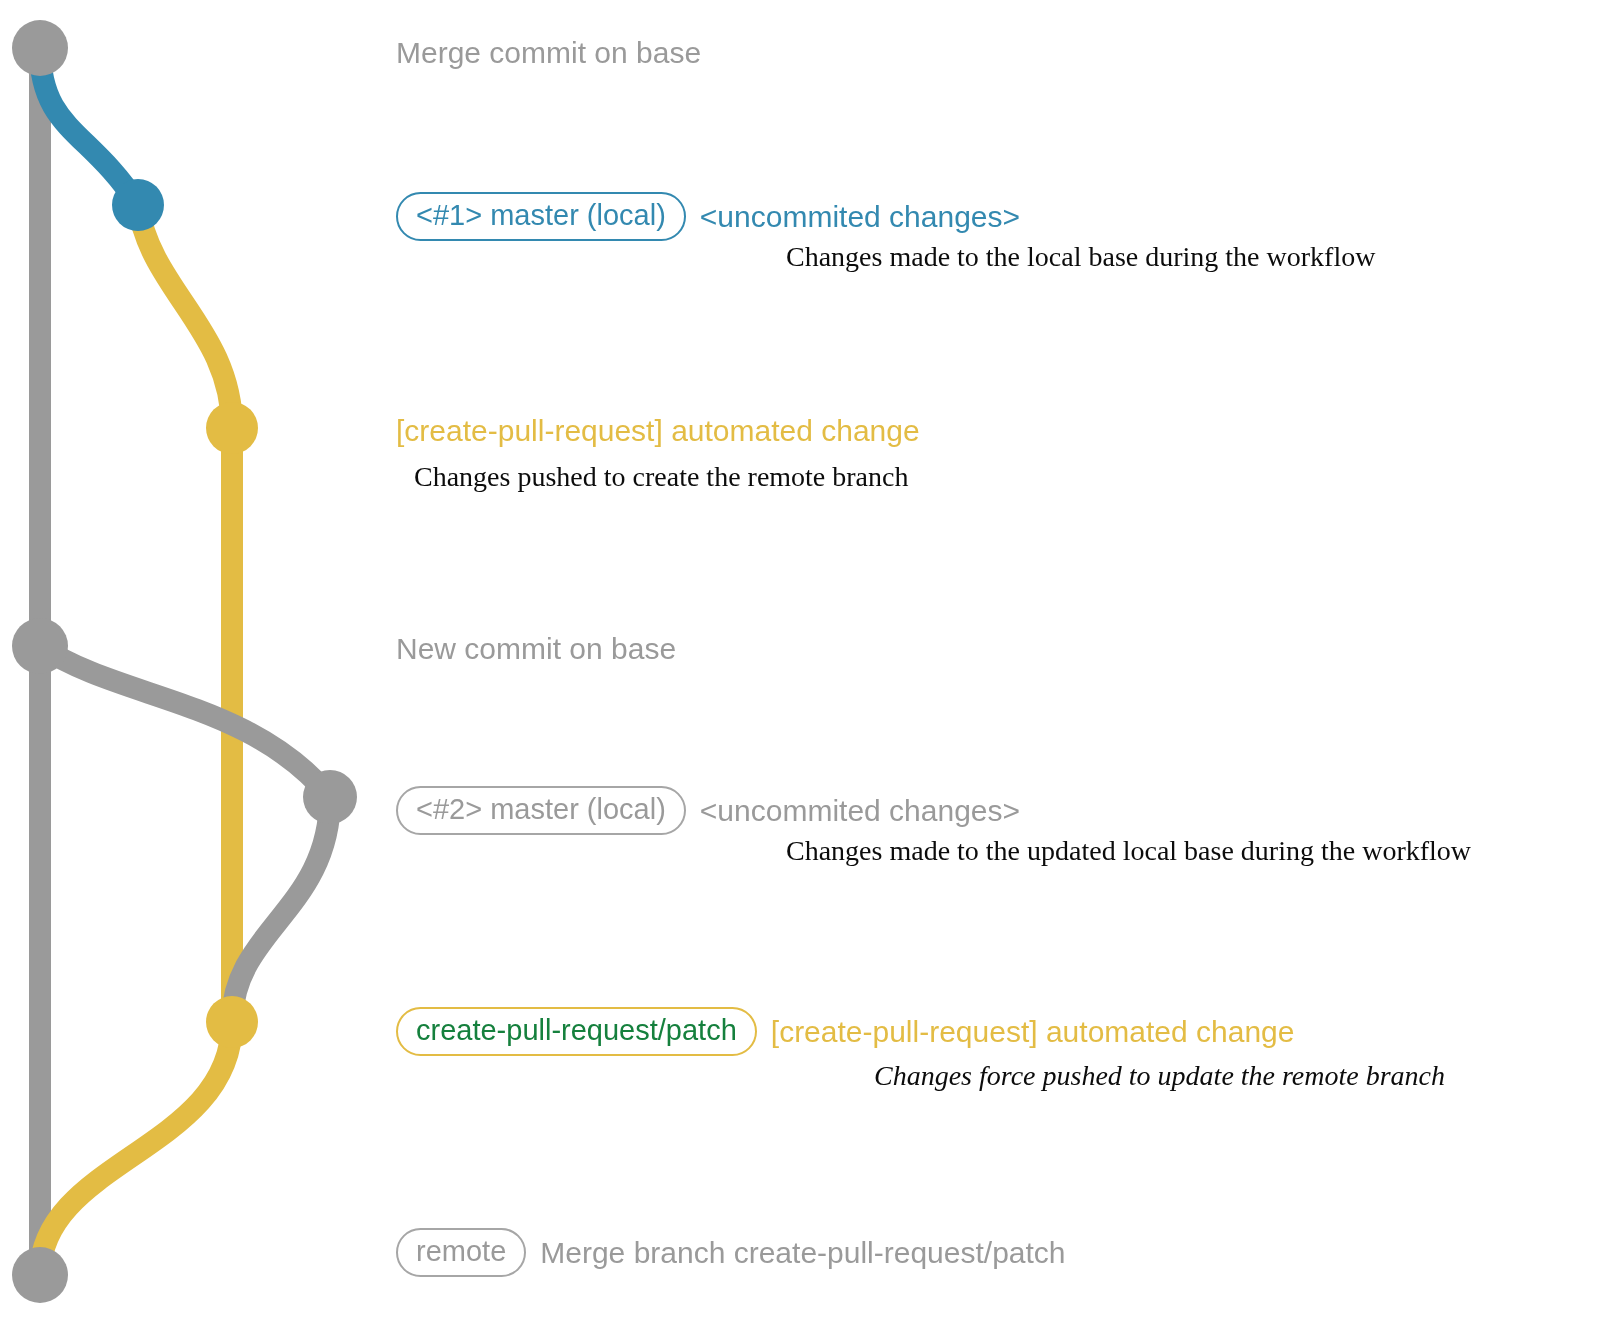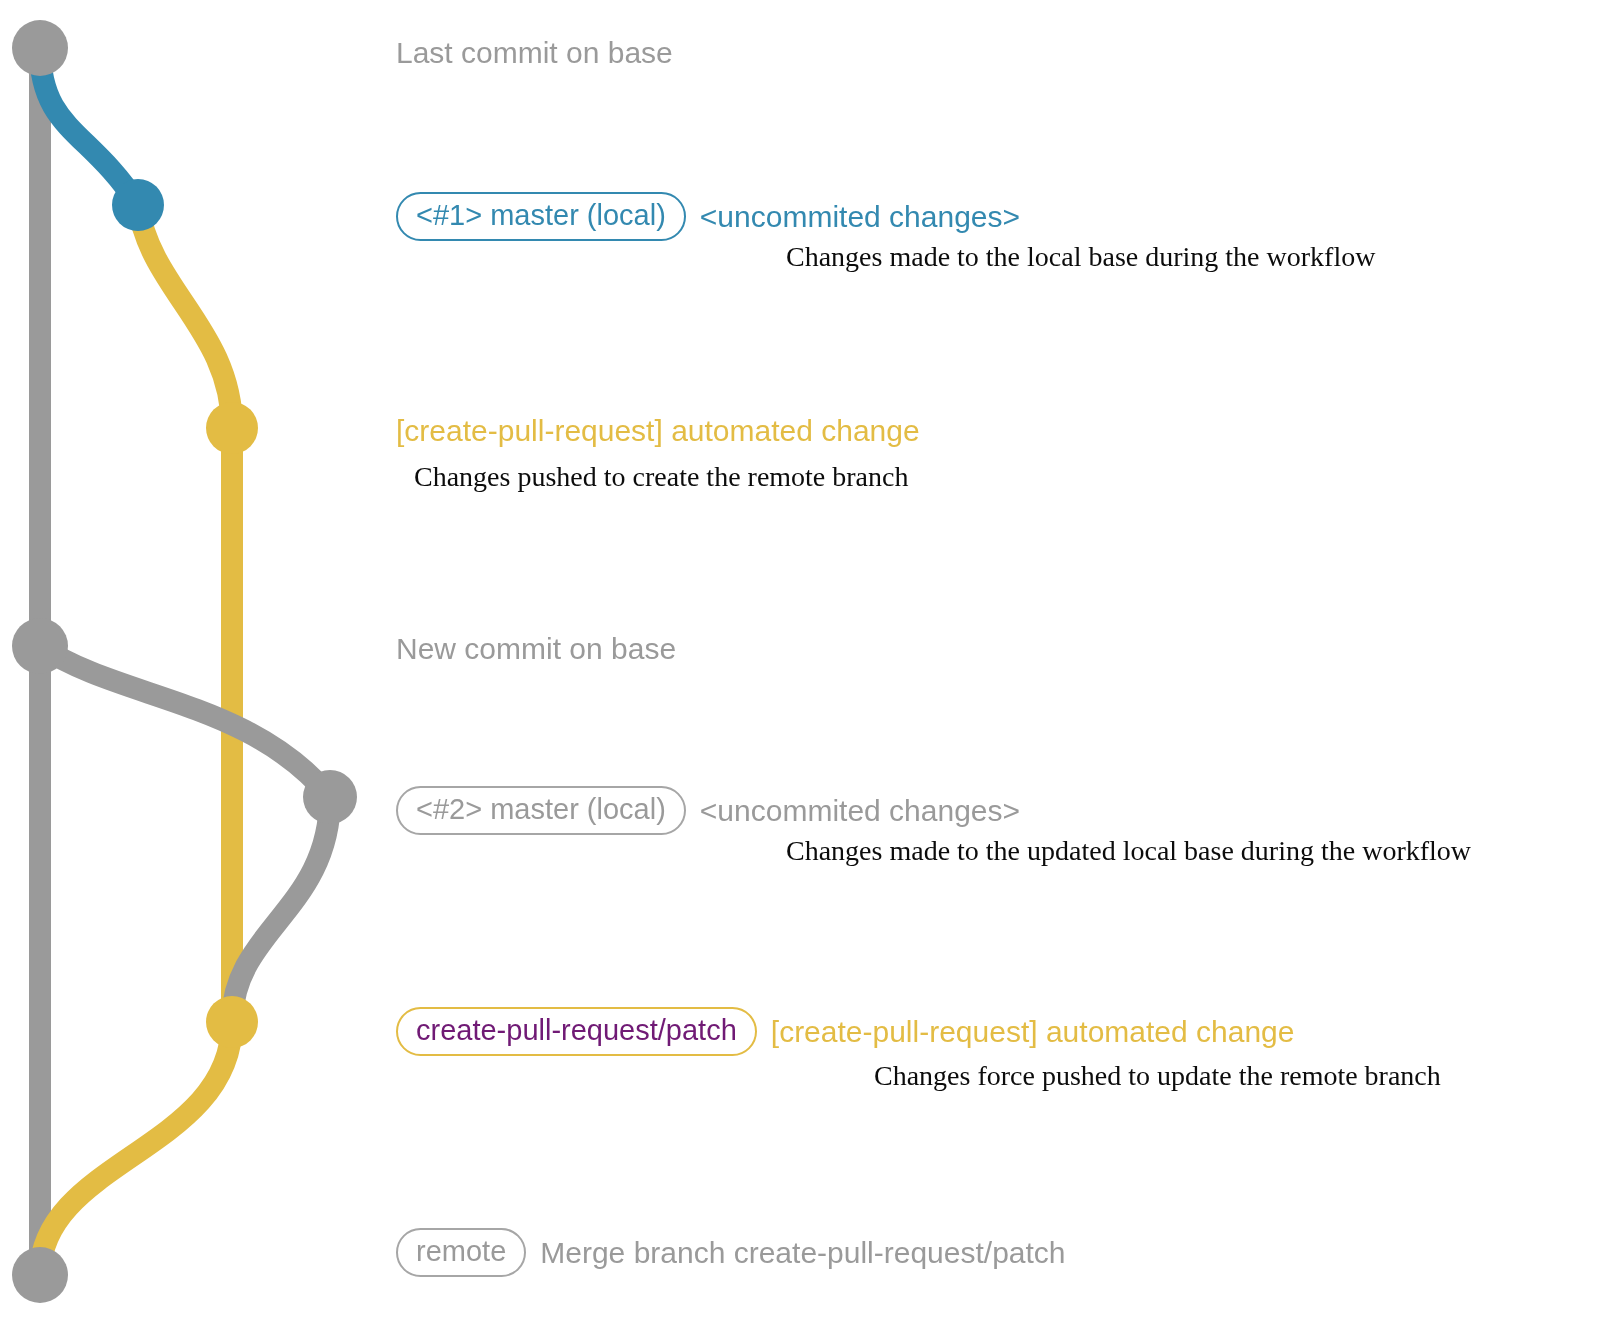--- a/index.html
+++ b/index.html
@@ -53,21 +53,21 @@
     border: 2px solid #fca5a5;
     border-radius: 26px;
     padding: 7px 18px 9px 18px;
     font-size: 29px;
     line-height: 1;
     color: #9a9a9a;
     background: #ffffff;
     white-space: nowrap;
   }
   .badge.blue   { border-color: #3389b0; color: #3389b0; }
-  .badge.yellow { border-color: #e3bc44; color: #701a75; }
+  .badge.yellow { border-color: #e3bc44; color: #15803d; }
   .badge.gray   { border-color: #a6a6a6; color: #9a9a9a; }
 
   .headline {
     font-size: 30px;
     line-height: 1;
     white-space: nowrap;
   }
   .headline.gray   { color: #9a9a9a; }
   .headline.blue   { color: #3389b0; }
   .headline.yellow { color: #e3bc44; }
@@ -109,21 +109,21 @@
     <circle cx="330" cy="797" r="27" fill="#9a9a9a"></circle>
     <circle cx="232" cy="1022" r="26" fill="#e3bc44"></circle>
     <circle cx="40" cy="1275" r="28" fill="#9a9a9a"></circle>
   </g>
 </svg>
 
 <div class="annotations">
 
   <div class="row" style="top:38px;">
     <div class="row-head">
-      <span class="headline gray">Last commit on base</span>
+      <span class="headline gray">Merge commit on base</span>
     </div>
   </div>
 
   <div class="row" style="top:192px;">
     <div class="row-head">
       <span class="badge blue">&lt;#1&gt; master (local)</span>
       <span class="headline blue">&lt;uncommited changes&gt;</span>
     </div>
   </div>
   <div class="desc" style="left:786px; top:243px;">Changes made to the local base during the workflow</div>
@@ -148,21 +148,21 @@
     </div>
   </div>
   <div class="desc" style="left:786px; top:837px;">Changes made to the updated local base during the workflow</div>
 
   <div class="row" style="top:1007px;">
     <div class="row-head">
       <span class="badge yellow">create-pull-request/patch</span>
       <span class="headline yellow">[create-pull-request] automated change</span>
     </div>
   </div>
-  <div class="desc" style="left:874px; top:1062px;">Changes force pushed to update the remote branch</div>
+  <div class="desc" style="left:874px; top:1062px;font-style:italic;">Changes force pushed to update the remote branch</div>
 
   <div class="row" style="top:1228px;">
     <div class="row-head">
       <span class="badge gray">remote</span>
       <span class="headline gray">Merge branch create-pull-request/patch</span>
     </div>
   </div>
 
 </div>
 

